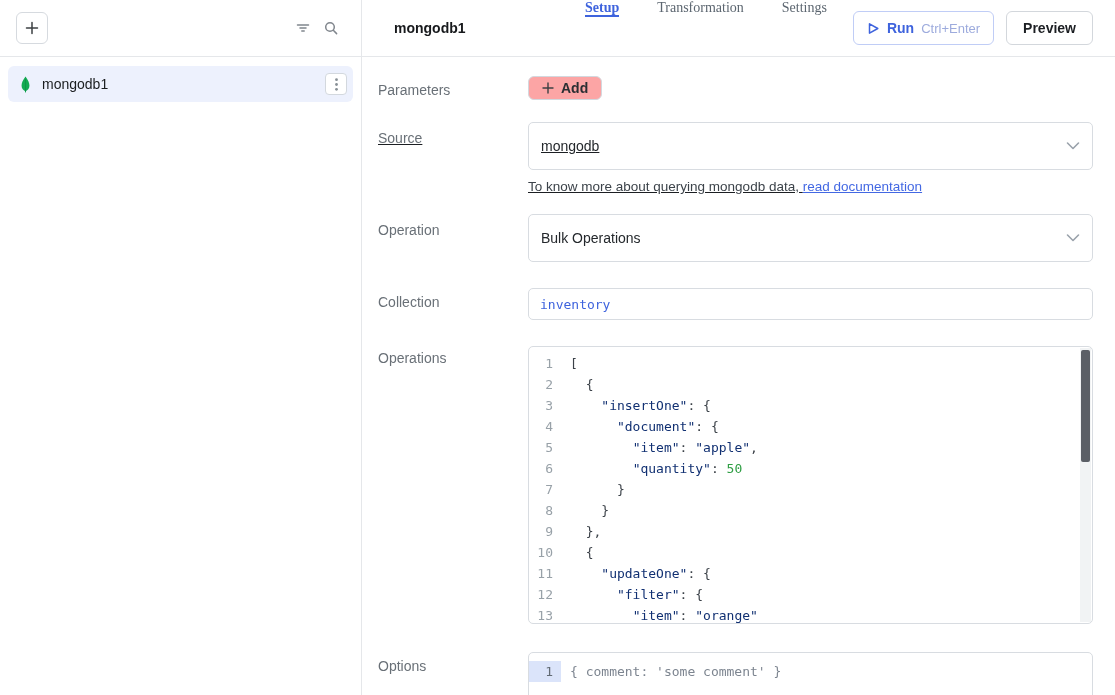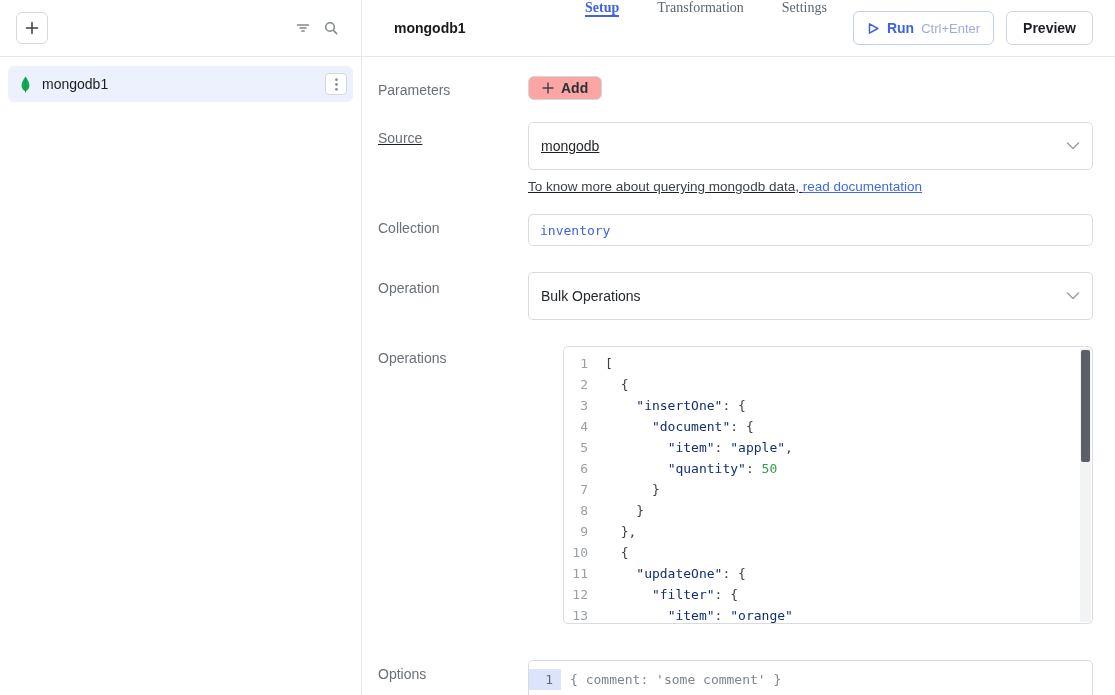--- a/index.html
+++ b/index.html
@@ -35,21 +35,21 @@
   .run-btn .run-label { font-size:14px; font-weight:700; color:#3e63dd; }
   .run-btn .run-shortcut { font-size:13px; color:#9dabdd; }
   .preview-btn { margin-left:12px; height:34px; border:1px solid #d3d7dc; border-radius:6px; background:#fff;
     padding:16px 16px; font-size:14px; font-weight:700; color:#1c1f23; display:flex; align-items:center; cursor:pointer; }
 
   
   .content { flex:1; padding:19px 22px 0 16px; overflow:hidden; }
   .form-row { display:flex; }
   .row-label { width:150px; flex:none; font-size:14px; font-weight:500; color:#697077; padding-top:8px; }
   .row-control { flex:1; min-width:0; }
-  .mb22 { margin-bottom:22px; } .mb20 { margin-bottom:20px;text-decoration:underline; } .mb26 { margin-bottom:26px; } .mb18 { margin-bottom:36px;gap:35px; }
+  .mb22 { margin-bottom:22px; } .mb20 { margin-bottom:20px;text-decoration:underline; } .mb26 { margin-bottom:26px; } .mb18 { margin-bottom:28px; }
 
   .add-param-btn { height:24px; border:1px solid #d3d8de; border-radius:6px; background:#fca5a5; display:inline-flex;
     align-items:center; gap:7px; padding:0 13px; font-size:14px; font-weight:700; color:#2b2f33; cursor:pointer; }
 
   .select-box { height:48px; border:1px solid #d8dce1; border-radius:5px; background:#fff; display:flex;
     align-items:center; padding:0 12px; font-size:14px; color:#24282c; position:relative; cursor:pointer; }
   .select-box .chev { position:absolute; right:12px; top:50%; transform:translateY(-50%); }
 
   .help-text { margin-top:9px; font-size:13.5px; color:#3c434a; }
   .help-link { color:#4368e3; text-decoration:underline; cursor:pointer; }
@@ -181,42 +181,42 @@
                 </svg>
             </span>
           </div>
           <div class="help-text">
             <span>To know more about querying mongodb data, </span><span class="help-link">read documentation</span>
           </div>
         </div>
       </div>
 
       <div class="form-row mb26">
-        <div class="row-label" style="padding-top:6px">Collection</div>
-        <div class="row-control">
-          <div class="code-input">
-            <span>inventory</span>
-          </div>
-        </div>
-      </div>
-
-      <div class="form-row mb26">
         <div class="row-label">Operation</div>
         <div class="row-control">
           <div class="select-box">
             <span>Bulk Operations</span>
             <span class="chev">
               <svg width="14" height="9" viewBox="0 0 14 9">
                   <path d="M1.5 1.5 L7 7 L12.5 1.5" stroke="#9aa2ab" stroke-width="1.6" fill="none" stroke-linecap="round" stroke-linejoin="round"></path>
                 </svg>
             </span>
           </div>
         </div>
       </div>
 
+      <div class="form-row mb26">
+        <div class="row-label" style="padding-top:6px">Collection</div>
+        <div class="row-control">
+          <div class="code-input">
+            <span>inventory</span>
+          </div>
+        </div>
+      </div>
+
       <div class="form-row mb18">
         <div class="row-label" style="padding-top:4px">Operations</div>
         <div class="row-control">
           <div class="editor editor-operations" id="operations-editor">
             <div class="cm-row">
                 <span class="cm-gutter">1</span>
                 <span class="cm-code"><span class="tok-pun">[</span></span>
               </div>
               <div class="cm-row">
                 <span class="cm-gutter">2</span>

